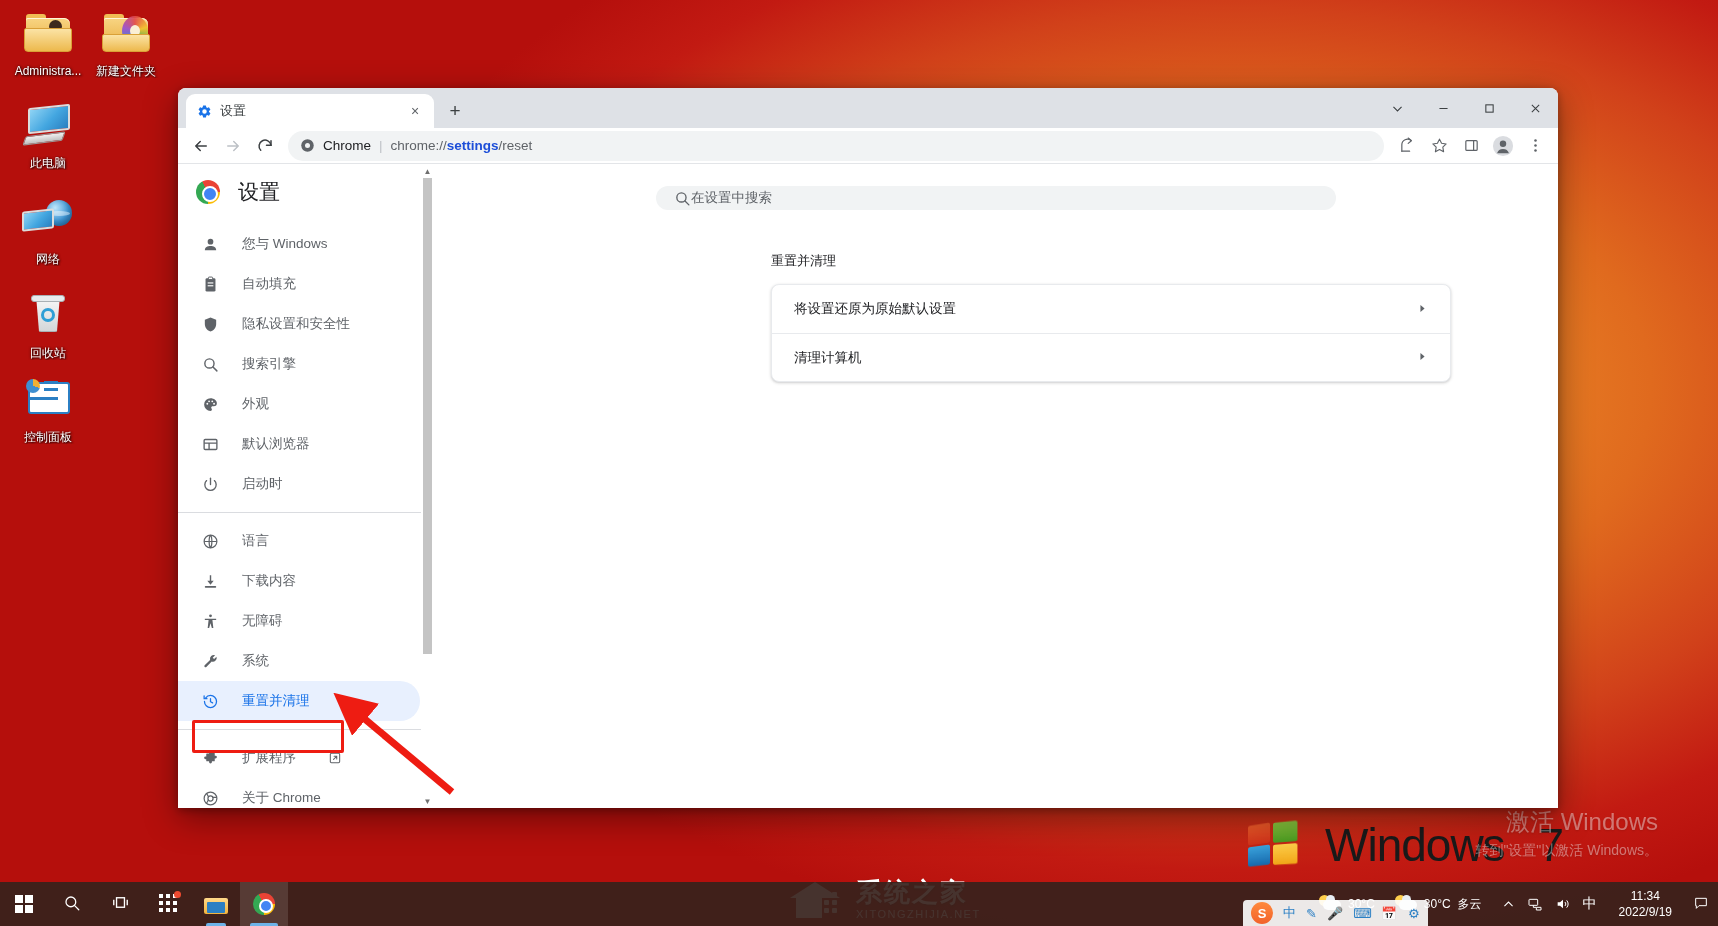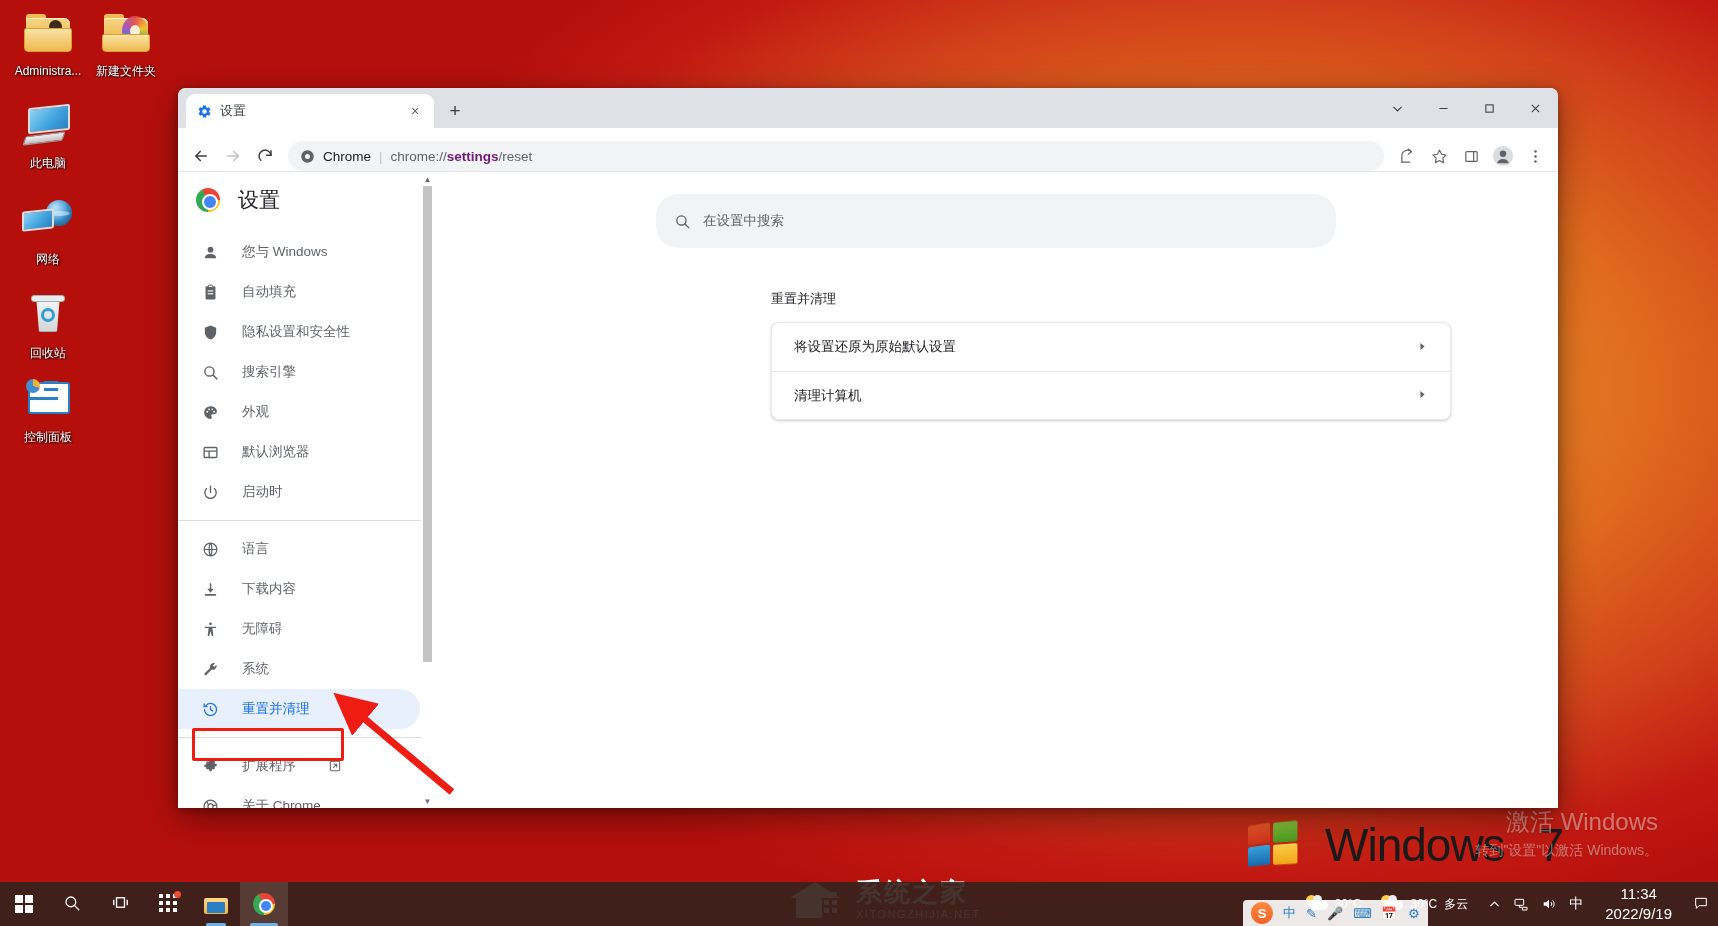--- a/index.html
+++ b/index.html
@@ -126,34 +126,34 @@
   .tab-title { flex:1; white-space:nowrap; overflow:hidden; text-overflow:ellipsis; }
   .tab-close { width:18px; height:18px; display:flex; align-items:center; justify-content:center; color:#5f6368; font-size:14px; border-radius:50%; }
   .newtab {
     width: 30px; height: 30px; margin:0 0 2px 6px; border-radius:50%;
     display:flex; align-items:center; justify-content:center; color:#3c4043; font-size:19px; font-weight:300;
   }
   .winctrls { position:absolute; right:0; top:0; height:40px; display:flex; align-items:center; }
   .winctrl { width:46px; height:40px; display:flex; align-items:center; justify-content:center; color:#3c4043; }
 
   .toolbar {
-    height: 44px; background:#fff; display:flex; align-items:flex-end;
+    height: 36px; background:#fff; display:flex; align-items:center;
     padding: 0 8px; gap: 2px; flex: none;
     border-bottom: 1px solid #e3e5e8;
   }
   .tb-btn { width:30px; height:30px; border-radius:50%; display:flex; align-items:center; justify-content:center; color:#5f6368; flex:none; }
   .tb-btn.disabled { color:#bdc1c6; }
   .omnibox {
     flex:1; height:30px; background:#f1f3f4; border-radius:16px;
     display:flex; align-items:center; gap:8px; padding: 0 12px; margin: 0 6px;
     font-size: 13.5px; color:#202124; overflow:hidden;
   }
   .omni-sep { color:#bdc1c6; }
   .omni-url { color:#5f6368; white-space:nowrap; }
-  .omni-url b { color:#701a75; font-weight:600; }
+  .omni-url b { color:#1d4ed8; font-weight:600; }
   .tb-right { display:flex; align-items:center; gap:2px; flex:none; }
 
   .content-area { flex:1; display:flex; background:#fff; min-height:0; position:relative; }
 
   
   .sidebar {
     width: 256px; flex:none; position:relative;
     border-right: 0; background:#fff;
     display:flex; flex-direction:column;
   }
@@ -179,22 +179,22 @@
   .sb-scroll {
     position:absolute; right:0; top:0; width:13px; height:100%; background:#fff;
   }
   .sb-thumb { position:absolute; left:2px; top:14px; width:9px; height:476px; background:#c4c4c4; border-radius:0; }
   .sb-arrow { position:absolute; left:0; width:13px; height:14px; display:flex; align-items:center; justify-content:center; color:#6e6e6e; font-size:8px; }
 
   
   .main { flex:1; min-width:0; background:#fff; position:relative; overflow:hidden; }
   .searchwrap { padding: 22px 0 0 0; display:flex; justify-content:center; }
   .searchbar {
-    width: 680px; height: 54px; background:#f1f3f4; border-radius: 22px;
-    display:flex; align-items:center; gap:12px; padding: 0 18px;
+    width: 680px; height: 24px; background:#f1f3f4; border-radius: 22px;
+    display:flex; align-items:center; gap:0; padding: 0 18px;
     font-size: 13.5px; color:#5f6368;
   }
   .sec-wrap { width: 680px; margin: 42px 0 0 337px; }
   .sec-title { font-size: 13px; color:#202124; margin-bottom: 14px; }
   .card {
     background:#fff; border-radius: 8px; border:1px solid #e8eaed;
     box-shadow: 0 1px 2px rgba(60,64,67,.16), 0 1px 3px 1px rgba(60,64,67,.08);
     overflow:hidden;
   }
   .card-row {
@@ -271,21 +271,21 @@
     background: conic-gradient(from -30deg, #ea4335 0 33%, #fbbc05 33% 58%, #34a853 58% 100%); }
   .chrome-ico:after { content:""; position:absolute; left:6px; top:6px; width:10px; height:10px; border-radius:50%; background:#4285f4; border:2px solid #fff; }
   .tb-center { flex:1; }
   .tb-weather { display:flex; align-items:center; gap:7px; padding: 0 10px; }
   .wicon { width:22px; height:18px; position:relative; }
   .wicon .sun { position:absolute; left:0; top:0; width:11px; height:11px; border-radius:50%; background:#ffcf4d; }
   .wicon .cloud { position:absolute; left:4px; top:5px; width:18px; height:10px; border-radius:7px; background:#e8eef4; }
   .wicon .cloud:before { content:""; position:absolute; left:3px; top:-5px; width:9px; height:9px; border-radius:50%; background:#e8eef4; }
   .tray { display:flex; align-items:center; gap:12px; padding: 0 10px; }
   .tray-ico { display:flex; align-items:center; justify-content:center; color:#fff; }
-  .clock { text-align:center; line-height:1.35; padding: 0 12px; font-size:15px; }
+  .clock { text-align:center; line-height:1.35; padding: 0 12px; font-size:12px; }
   .notif { width:34px; height:44px; display:flex; align-items:center; justify-content:center; }
 
   .ime-bar {
     position:absolute; left: 1243px; bottom: 0px; height: 26px;
     display:flex; align-items:center; gap:10px;
     background: rgba(255,255,255,.9); border-radius: 4px 4px 0 0; padding: 0 8px;
   }
   .ime-s { width:22px; height:22px; border-radius:50%; background: linear-gradient(#ff8a3d,#f2622a); display:flex; align-items:center; justify-content:center; color:#fff; font-size:13px; font-weight:700; }
   .ime-item { color:#2a7fc4; font-size:13px; }
 </style>

